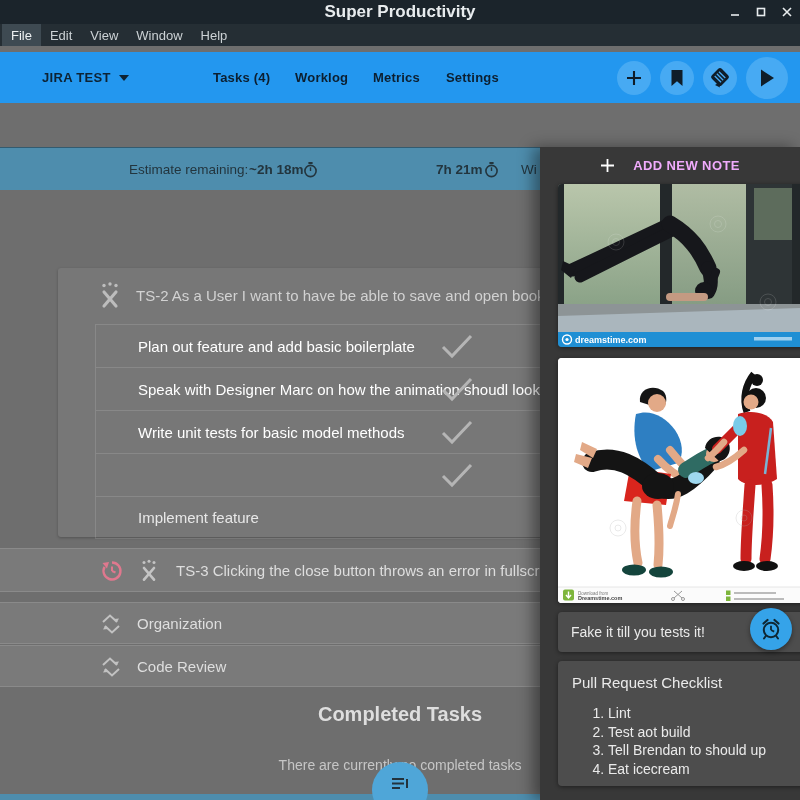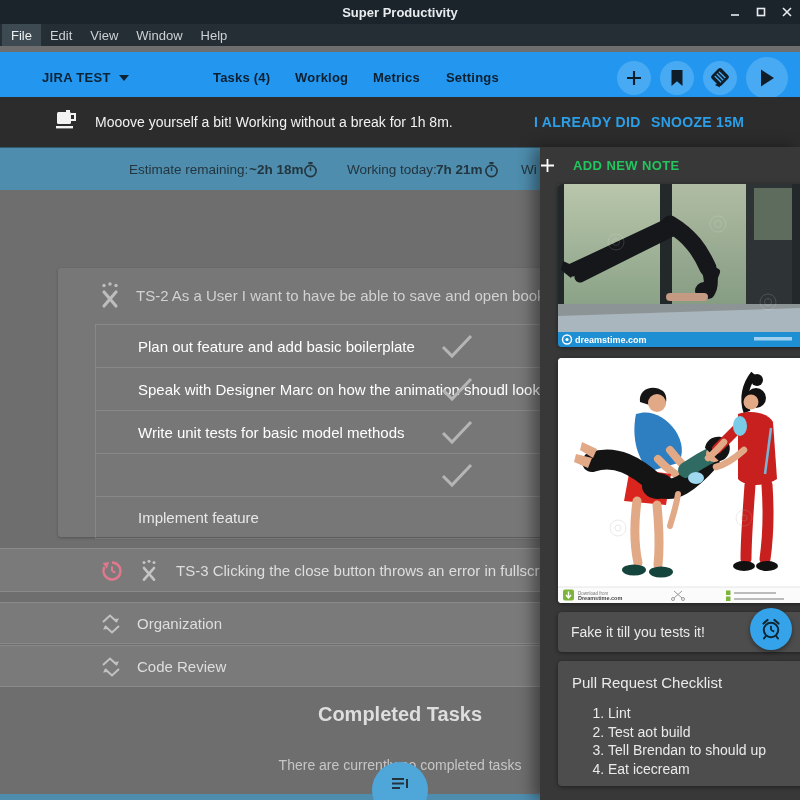--- a/index.html
+++ b/index.html
@@ -3,21 +3,21 @@
 <meta charset="utf-8">
 <style>
   * { margin:0; padding:0; box-sizing:border-box; }
   html,body { background:#222; }
   body { font-family:"Liberation Sans", sans-serif; }
   #app { position:relative; width:800px; height:800px; overflow:hidden; background:#6e6e6e; }
 
   
   .titlebar { position:absolute; left:0; top:0; width:800px; height:24px; background:#1b242b;
               display:flex; align-items:center; justify-content:center; }
-  .titlebar .title { color:#e8ecee; font-size:13px; font-weight:bold; }
+  .titlebar .title { color:#e8ecee; font-size:17px; font-weight:bold; }
   .win-controls { position:absolute; right:6px; top:0; height:24px; display:flex; align-items:center; gap:12px; }
   .win-btn { width:14px; height:14px; display:flex; align-items:center; justify-content:center; cursor:default; }
 
   
   .menubar { position:absolute; left:0; top:24px; width:800px; height:22px; background:#252e34;
              display:flex; align-items:stretch; padding-left:2px; }
   .menu-item { color:#ccd2d5; font-size:13px; padding:2px 9px; display:flex; align-items:center; }
   .menu-item.active { background:#3e4a52; color:#eef1f2; }
 
   
@@ -79,21 +79,21 @@
                  color:#c6c6c6; font-size:14px; }
 
   .fab { position:absolute; left:372px; top:762px; width:56px; height:56px; border-radius:50%;
          background:#4fa6d8; display:flex; align-items:flex-start; justify-content:center; padding-top:14px; }
   .bottom-strip { position:absolute; left:0; top:794px; width:800px; height:6px; background:#4e8dad; }
 
   
   .notes-panel { position:absolute; left:540px; top:147px; width:260px; height:653px; background:#383838;
                  box-shadow:-7px 0 14px rgba(0,0,0,.4); z-index:20; }
   .add-note { position:absolute; left:0; top:0; width:260px; height:37px; display:flex; align-items:center;
-              gap:18px; color:#22c55e; font-size:13px; font-weight:bold; letter-spacing:.4px; }
+              justify-content:center; gap:18px; color:#f0abfc; font-size:13px; font-weight:bold; letter-spacing:.4px; }
   .note-card { position:absolute; left:18px; width:272px; background:#4d4d4d; border-radius:4px;
                box-shadow:0 1px 4px rgba(0,0,0,.45); }
   .img-card1 { top:37px;  height:163px; overflow:hidden; background:#5c655f; }
   .img-card2 { top:211px; height:245px; overflow:hidden; background:#fff; }
   .quote-card { top:465px; height:40px; display:flex; align-items:center; padding-left:13px;
                 color:#eaeaea; font-size:14px; }
   .alarm-fab { position:absolute; left:210px; top:461px; width:42px; height:42px; border-radius:50%;
                background:#35a3e9; display:flex; align-items:center; justify-content:center;
                box-shadow:0 2px 5px rgba(0,0,0,.4); z-index:2; }
   .pr-card { top:514px; height:125px; padding:13px 14px; color:#eaeaea; }
@@ -166,45 +166,31 @@
         </svg>
       </div>
       <div class="circle-btn big">
         <svg width="18" height="20" viewBox="0 0 18 20">
           <path d="M3,1.5 L16,10 L3,18.5 Z" fill="#0f1d29"></path>
           </svg>
       </div>
     </div>
   </div>
 
-  <div class="banner">
-    <span class="mug">
-      <svg width="26" height="24" viewBox="0 0 26 24">
-        <rect x="3" y="3" width="14" height="12" rx="1.5" fill="#f2f2f2"></rect>
-        <path d="M17,5 h4 v6 h-4" fill="none" stroke="#f2f2f2" stroke-width="2"></path>
-        <rect x="12" y="1" width="4" height="3" fill="#f2f2f2"></rect>
-        <rect x="2" y="17" width="17" height="2.4" fill="#f2f2f2"></rect>
-      </svg>
-    </span>
-    <span class="msg">Mooove yourself a bit! Working without a break for 1h 8m.</span>
-    <span class="banner-action a1">I ALREADY DID</span>
-    <span class="banner-action a2">SNOOZE 15M</span>
-  </div>
 
   <div class="infobar">
     <span style="left:129px">Estimate remaining:</span>
     <span class="ib-val" style="left:249px">~2h 18m</span>
     <span style="left:302px">
       <svg width="17" height="18" viewBox="0 0 17 18">
         <rect x="6.4" y="1" width="4.2" height="2" fill="#23353e"></rect>
         <circle cx="8.5" cy="10" r="5.6" fill="none" stroke="#23353e" stroke-width="1.6"></circle>
         <path d="M8.5,10 V6.3" stroke="#23353e" stroke-width="1.4"></path>
       </svg>
     </span>
-    <span style="left:347px">Working today:</span>
     <span class="ib-val" style="left:436px">7h 21m</span>
     <span style="left:483px">
       <svg width="17" height="18" viewBox="0 0 17 18">
         <rect x="6.4" y="1" width="4.2" height="2" fill="#23353e"></rect>
         <circle cx="8.5" cy="10" r="5.6" fill="none" stroke="#23353e" stroke-width="1.6"></circle>
         <path d="M8.5,10 V6.3" stroke="#23353e" stroke-width="1.4"></path>
       </svg>
     </span>
     <span style="left:521px">Wi</span>
   </div>

